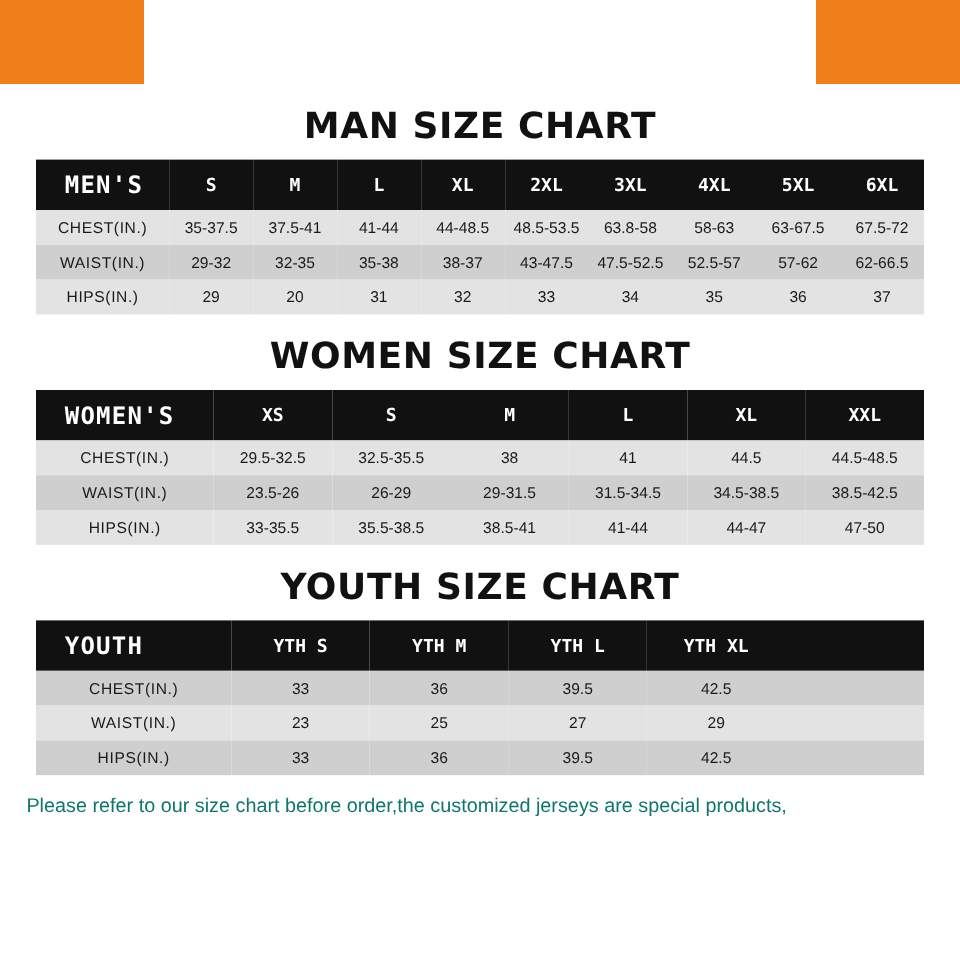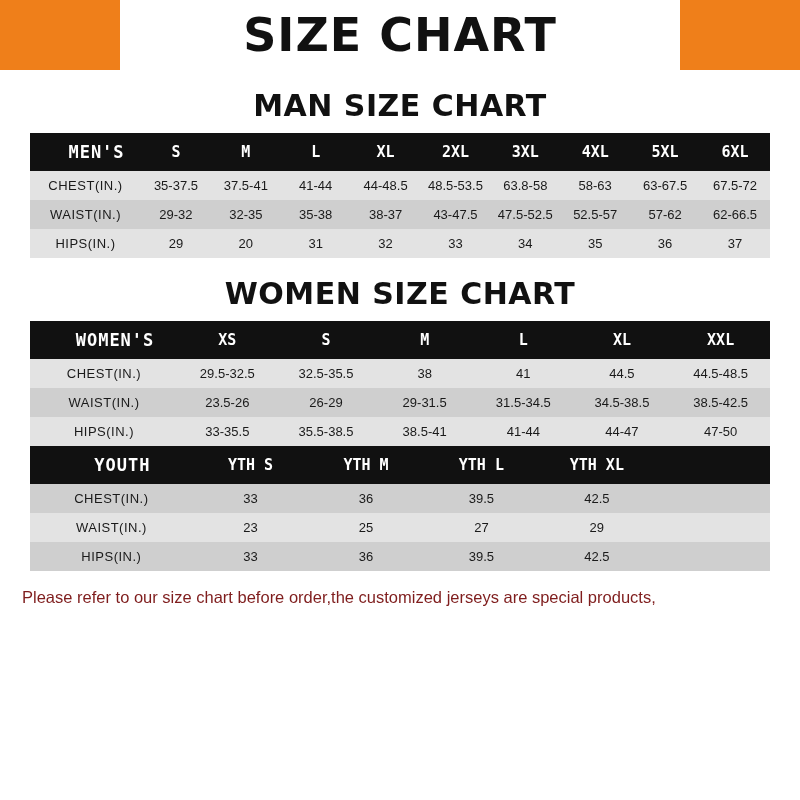--- a/index.html
+++ b/index.html
@@ -69,23 +69,23 @@
   table.size-table thead th {
     background: #111111;
     color: #ffffff;
     font-size: 15px;
     font-weight: bold;
     padding: 9px 2px;
     text-align: center;
     font-family: "DejaVu Sans Mono", monospace;
   }
   table.size-table thead th.first-col {
-    text-align: center;
+    text-align: left;
     padding-left: 24px;
-    font-size: 17px;
+    font-size: 20px;
     letter-spacing: 1px;
   }
   table.size-table tbody td {
     font-size: 13px;
     color: #1a1a1a;
     text-align: center;
     padding: 7px 2px;
     font-family: "Liberation Sans", sans-serif;
   }
   table.size-table tbody tr.row-odd td {
@@ -100,37 +100,36 @@
     margin-top: 19px;
   }
   
   #men-table col.c0 { width: 15%; }
   #women-table col.c0 { width: 20%; }
   #youth-table col.c0 { width: 22%; }
 
   
   .note {
     padding: 14px 22px 0 22px;
-    color: #7f1d1d;
+    color: #0f766e;
     font-size: 16.5px;
     line-height: 1.5;
     text-align: left;
     font-family: "Liberation Sans", sans-serif;
   }
   .note div { white-space: nowrap; }
 </style>
 </head>
 <body>
 
 <div class="page">
 
   <div class="banner">
     <div class="banner-left"></div>
     <div class="banner-right"></div>
-    <div class="banner-title">SIZE CHART</div>
   </div>
 
   <div class="section-title">MAN SIZE CHART</div>
   <div class="table-wrap">
     <table class="size-table" id="men-table">
       <colgroup>
         <col class="c0">
           <col>
           <col>
           <col>
@@ -244,20 +243,21 @@
           <td>35.5-38.5</td>
           <td>38.5-41</td>
           <td>41-44</td>
           <td>44-47</td>
           <td>47-50</td>
         </tr>
       </tbody>
     </table>
   </div>
 
+  <div class="section-title">YOUTH SIZE CHART</div>
   <div class="table-wrap">
     <table class="size-table" id="youth-table">
       <colgroup>
         <col class="c0">
           <col>
           <col>
           <col>
           <col>
           <col>
       </colgroup>

